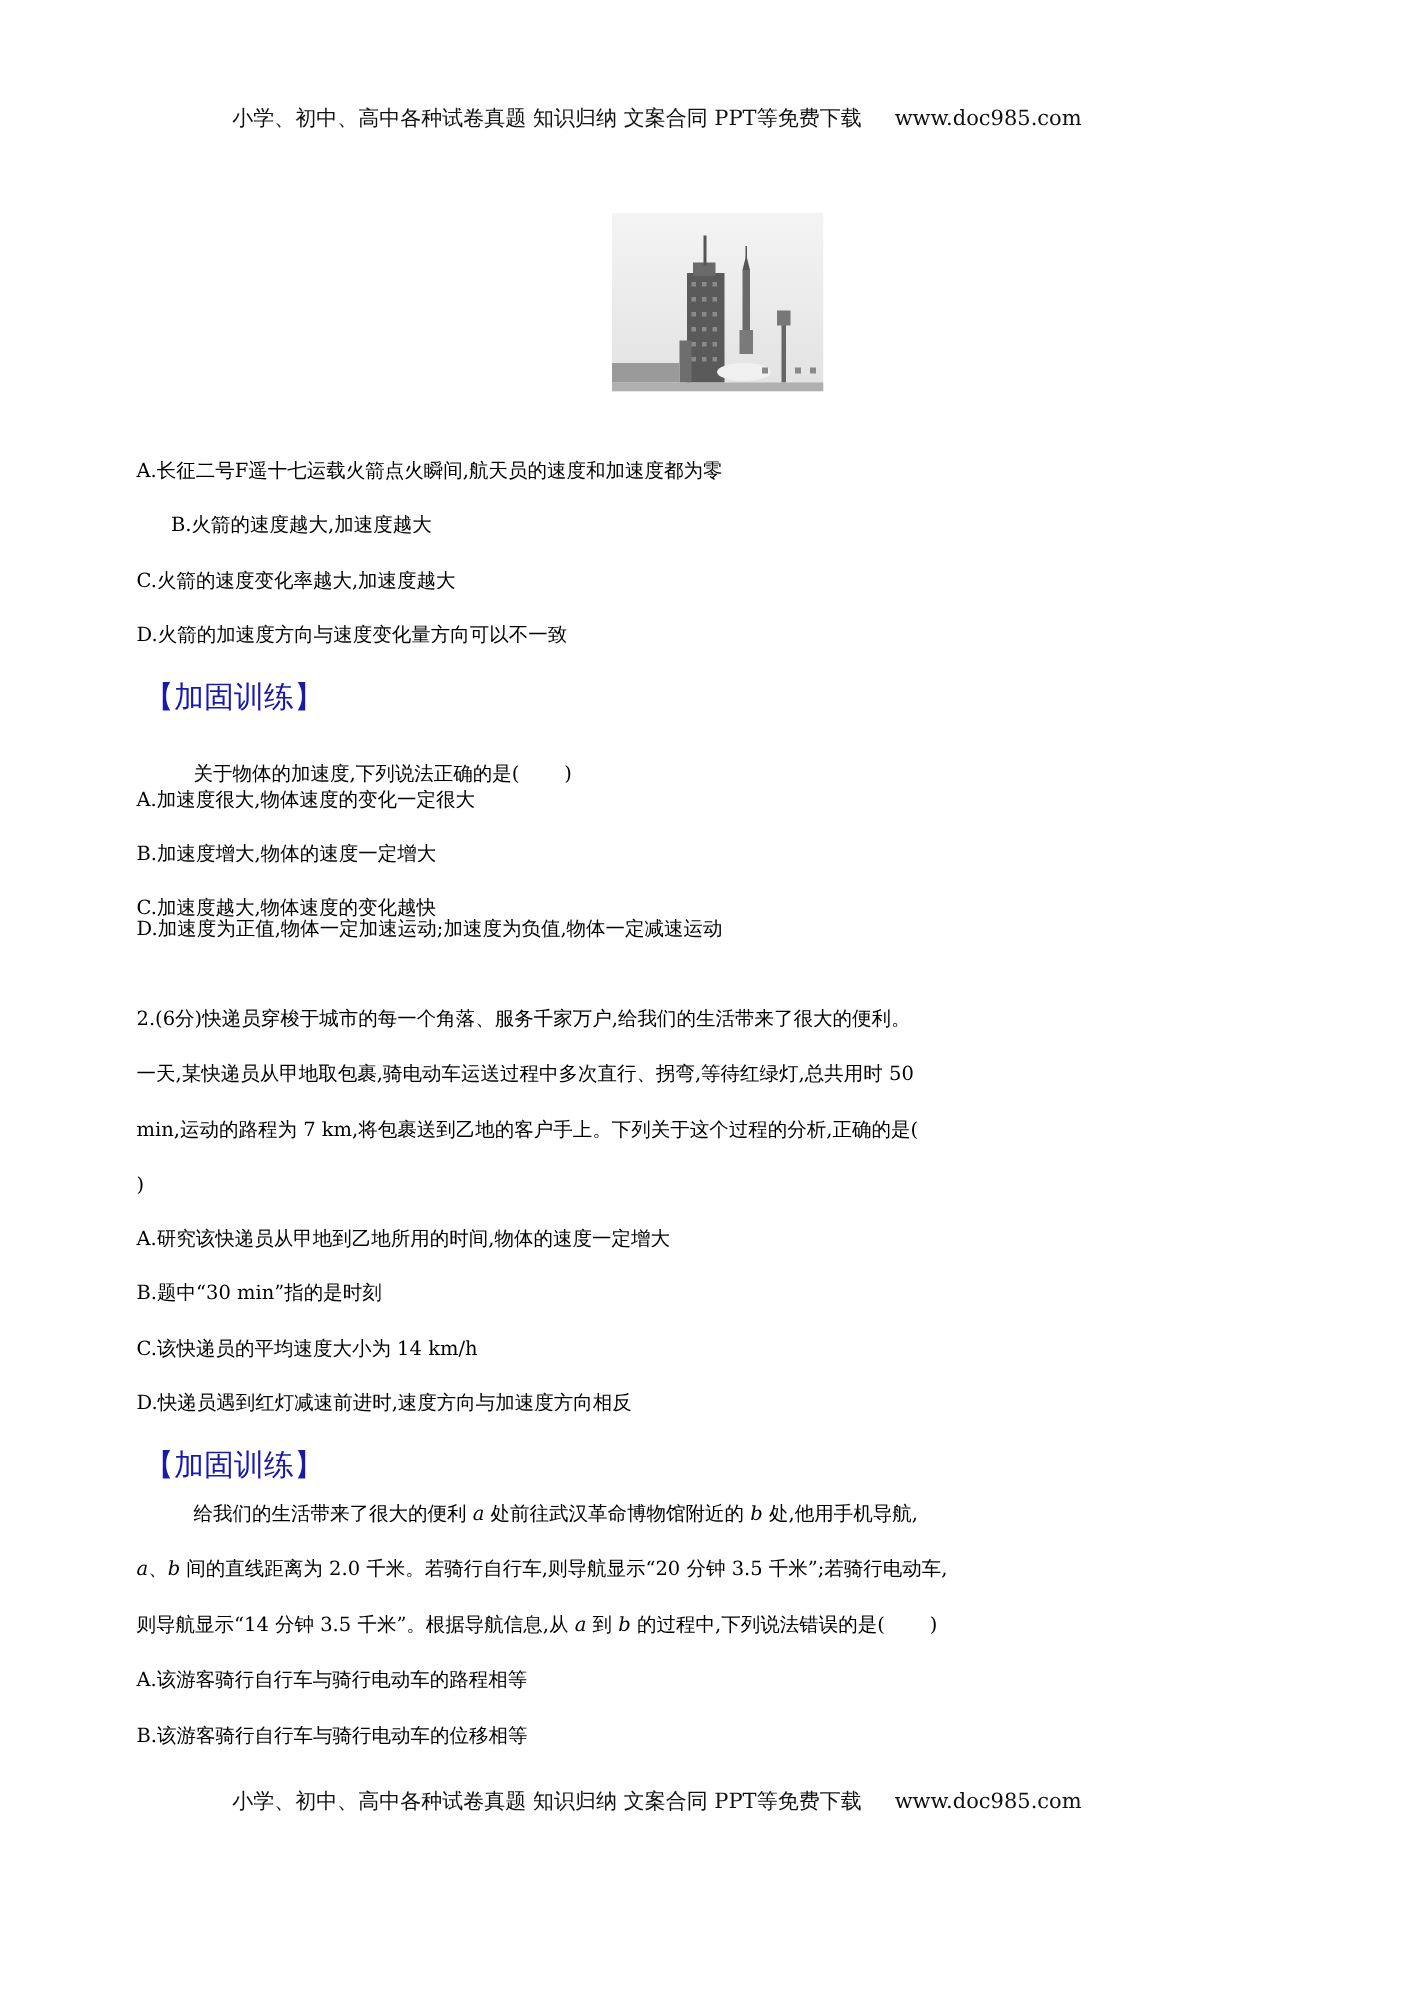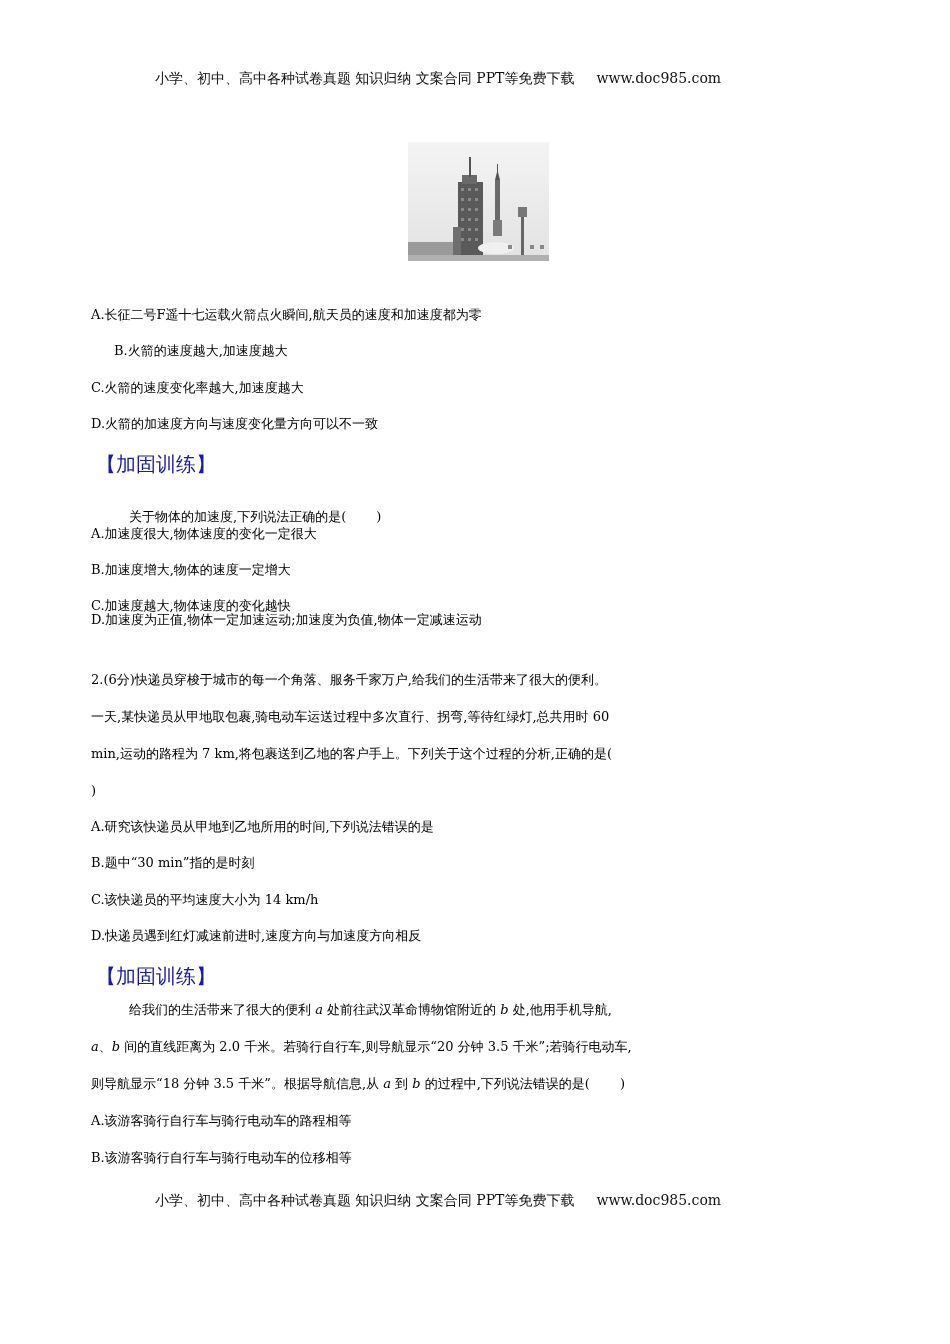--- a/index.html
+++ b/index.html
@@ -101,36 +101,36 @@
 <div class="section-label" style="top:451px;">【加固训练】</div>
 <div class="line indent" style="top:487px;margin-top:20px;">
   <span>关于物体的加速度,下列说法正确的是(</span><span class="paren-gap"></span><span>)</span>
 </div>
 <div class="line" style="top:524px;">A.加速度很大,物体速度的变化一定很大</div>
 <div class="line" style="top:560px;">B.加速度增大,物体的速度一定增大</div>
 <div class="line" style="top:596px;">C.加速度越大,物体速度的变化越快</div>
 <div class="line" style="top:610px;">D.加速度为正值,物体一定加速运动;加速度为负值,物体一定减速运动</div>
 
 <div class="line" style="top:670px;">2.(6分)快递员穿梭于城市的每一个角落、服务千家万户,给我们的生活带来了很大的便利。</div>
-<div class="line" style="top:707px;">一天,某快递员从甲地取包裹,骑电动车运送过程中多次直行、拐弯,等待红绿灯,总共用时 60</div>
+<div class="line" style="top:707px;">一天,某快递员从甲地取包裹,骑电动车运送过程中多次直行、拐弯,等待红绿灯,总共用时 50</div>
 <div class="line" style="top:744px;">min,运动的路程为 7 km,将包裹送到乙地的客户手上。下列关于这个过程的分析,正确的是(</div>
 <div class="line" style="top:781px;">)</div>
-<div class="line" style="top:817px;">A.研究该快递员从甲地到乙地所用的时间,下列说法错误的是</div>
+<div class="line" style="top:817px;">A.研究该快递员从甲地到乙地所用的时间,物体的速度一定增大</div>
 <div class="line" style="top:853px;">B.题中“30 min”指的是时刻</div>
 <div class="line" style="top:890px;">C.该快递员的平均速度大小为 14 km/h</div>
 <div class="line" style="top:926px;">D.快递员遇到红灯减速前进时,速度方向与加速度方向相反</div>
 
 <div class="section-label" style="top:963px;">【加固训练】</div>
 <div class="line indent" style="top:1000px;">
   <span>给我们的生活带来了很大的便利 </span><span class="it">a</span><span> 处前往武汉革命博物馆附近的 </span><span class="it">b</span><span> 处,他用手机导航,</span>
 </div>
 <div class="line" style="top:1037px;text-align:center;">
   <span class="it">a</span><span>、</span><span class="it">b</span><span> 间的直线距离为 2.0 千米。若骑行自行车,则导航显示“20 分钟 3.5 千米”;若骑行电动车,</span>
 </div>
 <div class="line" style="top:1074px;">
-  <span>则导航显示“18 分钟 3.5 千米”。根据导航信息,从 </span><span class="it">a</span><span> 到 </span><span class="it">b</span><span> 的过程中,下列说法错误的是(</span><span class="paren-gap"></span><span>)</span>
+  <span>则导航显示“14 分钟 3.5 千米”。根据导航信息,从 </span><span class="it">a</span><span> 到 </span><span class="it">b</span><span> 的过程中,下列说法错误的是(</span><span class="paren-gap"></span><span>)</span>
 </div>
 <div class="line" style="top:1111px;">A.该游客骑行自行车与骑行电动车的路程相等</div>
 <div class="line" style="top:1148px;">B.该游客骑行自行车与骑行电动车的位移相等</div>
 
 <div class="footer">
   <span>小学、初中、高中各种试卷真题  知识归纳  文案合同  PPT等免费下载</span><span class="url">www.doc985.com</span>
 </div>
 
 </body></html>

